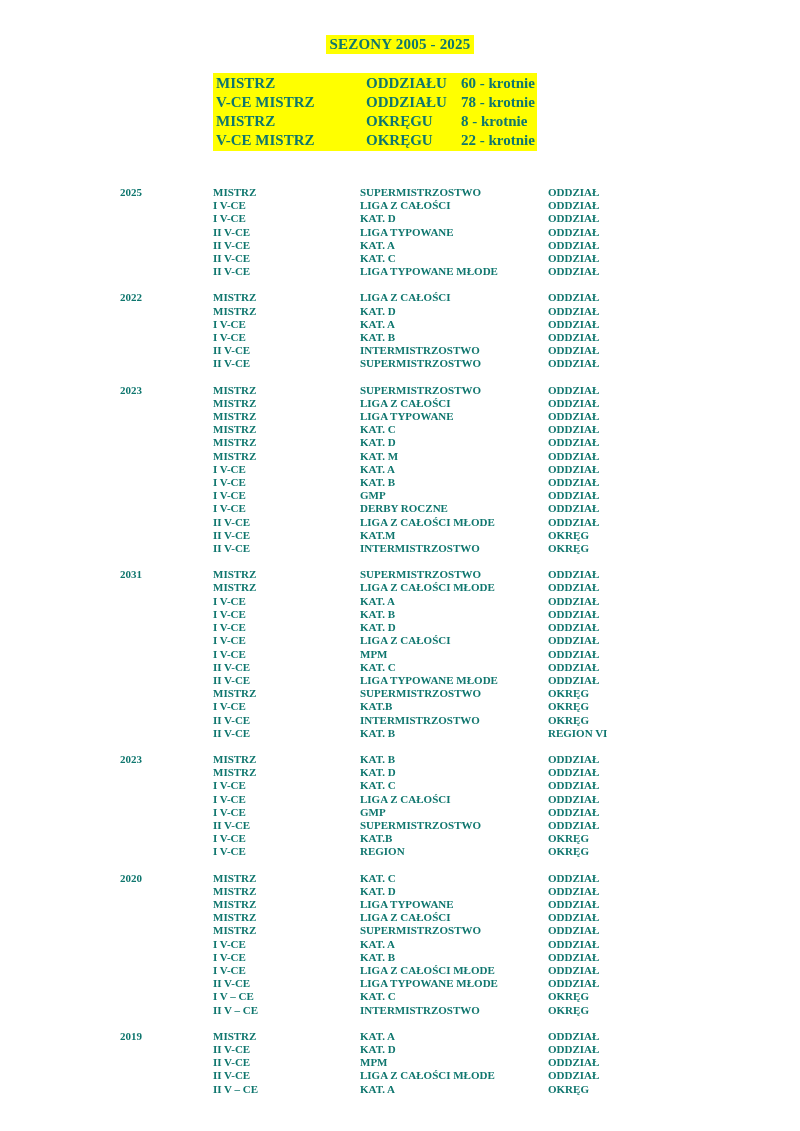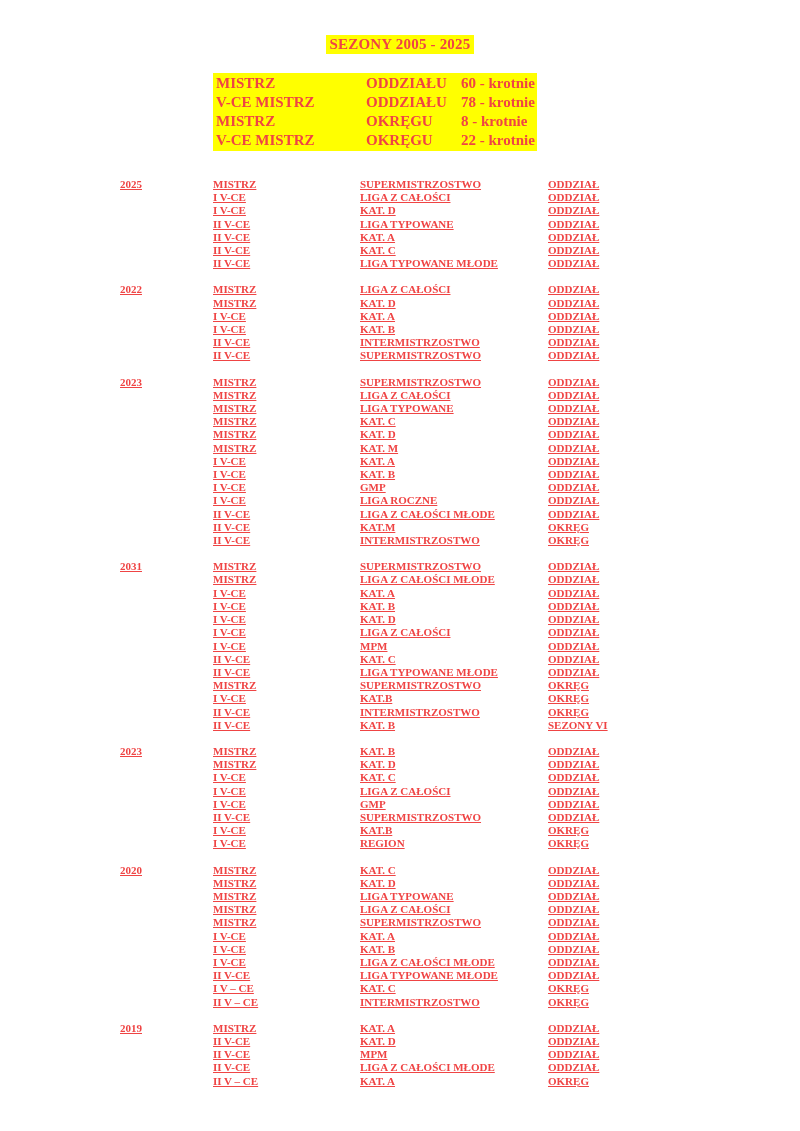--- a/index.html
+++ b/index.html
@@ -7,21 +7,21 @@
     padding: 0;
     background: #ffffff;
   }
   .page {
     position: relative;
     width: 800px;
     height: 1131px;
     background: #ffffff;
     font-family: "Liberation Serif", serif;
     font-weight: 700;
-    color: #ef4444;
+    color: #0f766e;
     overflow: hidden;
   }
   .title-wrap {
     padding-top: 35px;
     text-align: center;
   }
   .title {
     display: inline-block;
     background: var(--hl, #ffff00);
     font-size: 15px;
@@ -37,22 +37,21 @@
   }
   .summary-row {
     display: grid;
     grid-template-columns: 150px 95px auto;
     font-size: 15px;
     line-height: 19px;
     padding-left: 3px;
     white-space: nowrap;
   }
   .seasons {
-    margin-top: 27px;
-    text-decoration: underline;
+    margin-top: 35px;
   }
   .season {
     margin-bottom: 13px;
   }
   .season-row {
     display: grid;
     grid-template-columns: 93px 147px 188px auto;
     padding-left: 120px;
     font-size: 11px;
     line-height: 13.2px;
@@ -226,21 +225,21 @@
         </div>
         <div class="season-row">
           <span class="col-year"></span>
           <span class="col-place">I  V-CE</span>
           <span class="col-event">GMP</span>
           <span class="col-level">ODDZIAŁ</span>
         </div>
         <div class="season-row">
           <span class="col-year"></span>
           <span class="col-place">I  V-CE</span>
-          <span class="col-event">LIGA ROCZNE</span>
+          <span class="col-event">DERBY ROCZNE</span>
           <span class="col-level">ODDZIAŁ</span>
         </div>
         <div class="season-row">
           <span class="col-year"></span>
           <span class="col-place">II V-CE</span>
           <span class="col-event">LIGA Z CAŁOŚCI MŁODE</span>
           <span class="col-level">ODDZIAŁ</span>
         </div>
         <div class="season-row">
           <span class="col-year"></span>
@@ -325,21 +324,21 @@
         <div class="season-row">
           <span class="col-year"></span>
           <span class="col-place">II V-CE</span>
           <span class="col-event">INTERMISTRZOSTWO</span>
           <span class="col-level">OKRĘG</span>
         </div>
         <div class="season-row">
           <span class="col-year"></span>
           <span class="col-place">II V-CE</span>
           <span class="col-event">KAT. B</span>
-          <span class="col-level">SEZONY  VI</span>
+          <span class="col-level">REGION  VI</span>
         </div>
       </div>
       <div class="season">
         <div class="season-row">
           <span class="col-year">2023</span>
           <span class="col-place">MISTRZ</span>
           <span class="col-event">KAT. B</span>
           <span class="col-level">ODDZIAŁ</span>
         </div>
         <div class="season-row">

